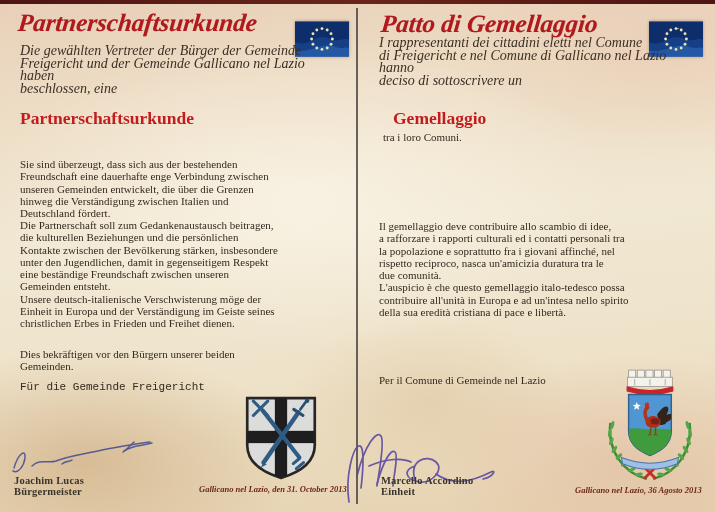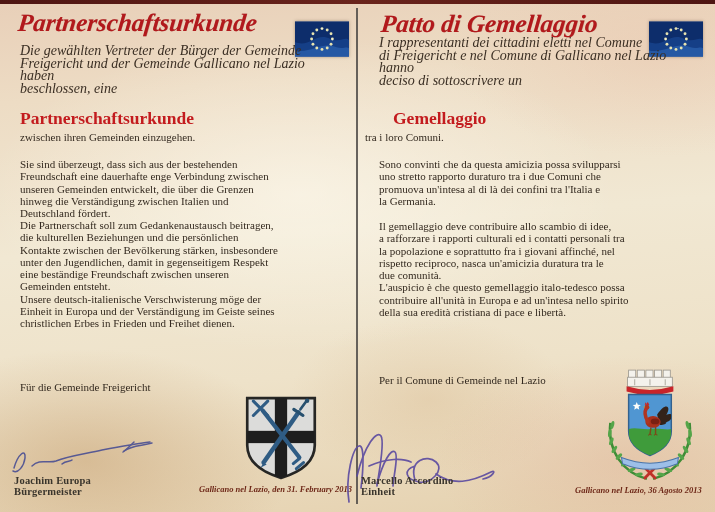--- a/index.html
+++ b/index.html
@@ -36,43 +36,43 @@
   .intro{position:absolute;white-space:pre-line;font-style:italic;font-size:14px;line-height:12.6px;color:#3a2e23;}
   .left .intro{left:20px;top:45px;width:315px;}
   .right .intro{left:22px;top:37px;width:325px;}
 
   .heading{position:absolute;top:108px;font-weight:bold;font-size:17.5px;color:#c31b1e;white-space:nowrap;}
   .left .heading{left:20px;}
   .right .heading{left:36px;}
 
   .sub{position:absolute;top:131px;font-size:11px;color:#33291f;}
   .left .sub{left:20px;}
-  .right .sub{left:8px;}
+  .right .sub{left:26px;}
 
   .para{position:absolute;white-space:pre-line;font-size:11px;line-height:12.3px;color:#33291f;width:332px;}
   .left .p1{top:158px;left:20px;}
   .left .p2{top:219px;left:20px;}
   .left .p3{top:348px;left:20px;}
-  .left .p4{top:381px;left:20px;}
+  .left .p4{top:381px;left:20px;font-family:Liberation Mono, monospace;}
   .right .p1{top:158px;left:22px;}
   .right .p2{top:220px;left:22px;}
   .right .p3{top:341px;left:22px;}
   .right .p4{top:374px;left:22px;}
 
   .arms{position:absolute;}
   .left .arms{left:242px;top:394px;width:78px;height:88px;}
   .right .arms{left:242px;top:364px;width:106px;height:120px;}
 
   .signature{position:absolute;pointer-events:none;}
   .left .signature{left:6px;top:434px;width:155px;height:46px;}
   .right .signature{left:-14px;top:416px;width:165px;height:90px;}
 
   .signer{position:absolute;font-weight:bold;font-size:10.5px;line-height:11.3px;color:#3a352c;letter-spacing:.2px;}
   .left .signer{left:14px;top:475px;}
-  .right .signer{left:4px;top:475px;}
+  .right .signer{left:24px;top:475px;}
 
   .dateline{position:absolute;font-weight:bold;font-style:italic;font-size:8.5px;color:#6e2818;white-space:nowrap;}
   .left .dateline{left:199px;top:484px;}
   .right .dateline{left:218px;top:485px;}
 </style>
 </head>
 <body>
 
 <div class="doc">
   <div class="topstrip"></div>
@@ -101,35 +101,36 @@
         </g>
         <circle cx="26" cy="7" r="0.6" fill="#ffffff"></circle>
           <circle cx="36" cy="17" r="0.6" fill="#ffffff"></circle>
       </svg>
     </div>
 
     <div class="intro">Die gewählten Vertreter der Bürger der Gemeinde
 Freigericht und der Gemeinde Gallicano nel Lazio haben
 beschlossen, eine</div>
     <div class="heading">Partnerschaftsurkunde</div>
-    <div class="sub">zwischen ihren Gemeinden einzugehen.</div>
     <div class="para p2">Die Partnerschaft soll zum Gedankenaustausch beitragen,
 die kulturellen Beziehungen und die persönlichen
 Kontakte zwischen der Bevölkerung stärken, insbesondere
 unter den Jugendlichen, damit in gegenseitigem Respekt
 eine beständige Freundschaft zwischen unseren
 Gemeinden entsteht.
 Unsere deutsch-italienische Verschwisterung möge der
 Einheit in Europa und der Verständigung im Geiste seines
 christlichen Erbes in Frieden und Freihet dienen.</div>
     <div class="para p1">Sie sind überzeugt, dass sich aus der bestehenden
 Freundschaft eine dauerhafte enge Verbindung zwischen
 unseren Gemeinden entwickelt, die über die Grenzen
 hinweg die Verständigung zwischen Italien und
 Deutschland fördert.</div>
+    <div class="para p3">Dies bekräftigen vor den Bürgern unserer beiden
+Gemeinden.</div>
     <div class="para p4">Für die Gemeinde Freigericht</div>
 
     <div class="arms">
       <svg width="78" height="88" viewBox="0 0 76 86">
         <defs>
           <clipPath id="fgShield">
               <path d="M5,4 H71 V50 Q71 72 38,82 Q5 72 5,50 Z"></path>
             </clipPath>
         </defs>
         <path d="M5,4 H71 V50 Q71 72 38,82 Q5 72 5,50 Z" fill="#dcdcda" stroke="#262624" stroke-width="2.6"></path>
@@ -154,24 +155,24 @@
           <path d="M8,34 C12,20 20,14 19,24 C18,32 12,40 7,37"></path>
           <path d="M26,32 C34,24 42,30 50,27 C62,22 78,20 96,16 C112,13 128,10 144,8"></path>
           <path d="M118,17 C126,11 136,12 146,9"></path>
           <path d="M128,8 C124,12 120,16 117,18"></path>
           <path d="M56,30 C60,26 64,28 66,26"></path>
         </g>
       </svg>
     </div>
 
     <div class="signer">
-      <div>Joachim Europa</div>
+      <div>Joachim Lucas</div>
       <div>Bürgermeister</div>
     </div>
-    <div class="dateline">Gallicano nel Lazio, den 31. February 2013</div>
+    <div class="dateline">Gallicano nel Lazio, den 31. October 2013</div>
   </div>
 
   <div class="divider"></div>
 
   <div class="page right">
     <div class="script-title">Patto di Gemellaggio</div>
 
     <div class="flag">
       <svg width="54" height="36" viewBox="0 0 52 34">
         <rect width="52" height="34" fill="#0d2d6b"></rect>
@@ -194,24 +195,20 @@
         <circle cx="28" cy="7" r="0.6" fill="#ffffff"></circle>
           <circle cx="16" cy="17" r="0.6" fill="#ffffff"></circle>
       </svg>
     </div>
 
     <div class="intro">I rappresentanti dei cittadini eletti nel Comune
 di Freigericht e nel Comune di Gallicano nel Lazio hanno
 deciso di sottoscrivere un</div>
     <div class="heading">Gemellaggio</div>
     <div class="sub">tra i loro Comuni.</div>
-    <div class="para p1">Sono convinti che da questa amicizia possa svilupparsi
-uno stretto rapporto duraturo tra i due Comuni che
-promuova un'intesa al di là dei confini tra l'Italia e
-la Germania.</div>
     <div class="para p2">Il gemellaggio deve contribuire allo scambio di idee,
 a rafforzare i rapporti culturali ed i contatti personali tra
 la popolazione e soprattutto fra i giovani affinché, nel
 rispetto reciproco, nasca un'amicizia duratura tra le
 due comunità.
 L'auspicio è che questo gemellaggio italo-tedesco possa
 contribuire all'unità in Europa e ad un'intesa nello spirito
 della sua eredità cristiana di pace e libertà.</div>
     <div class="para p4">Per il Comune di Gemeinde nel Lazio</div>
 

